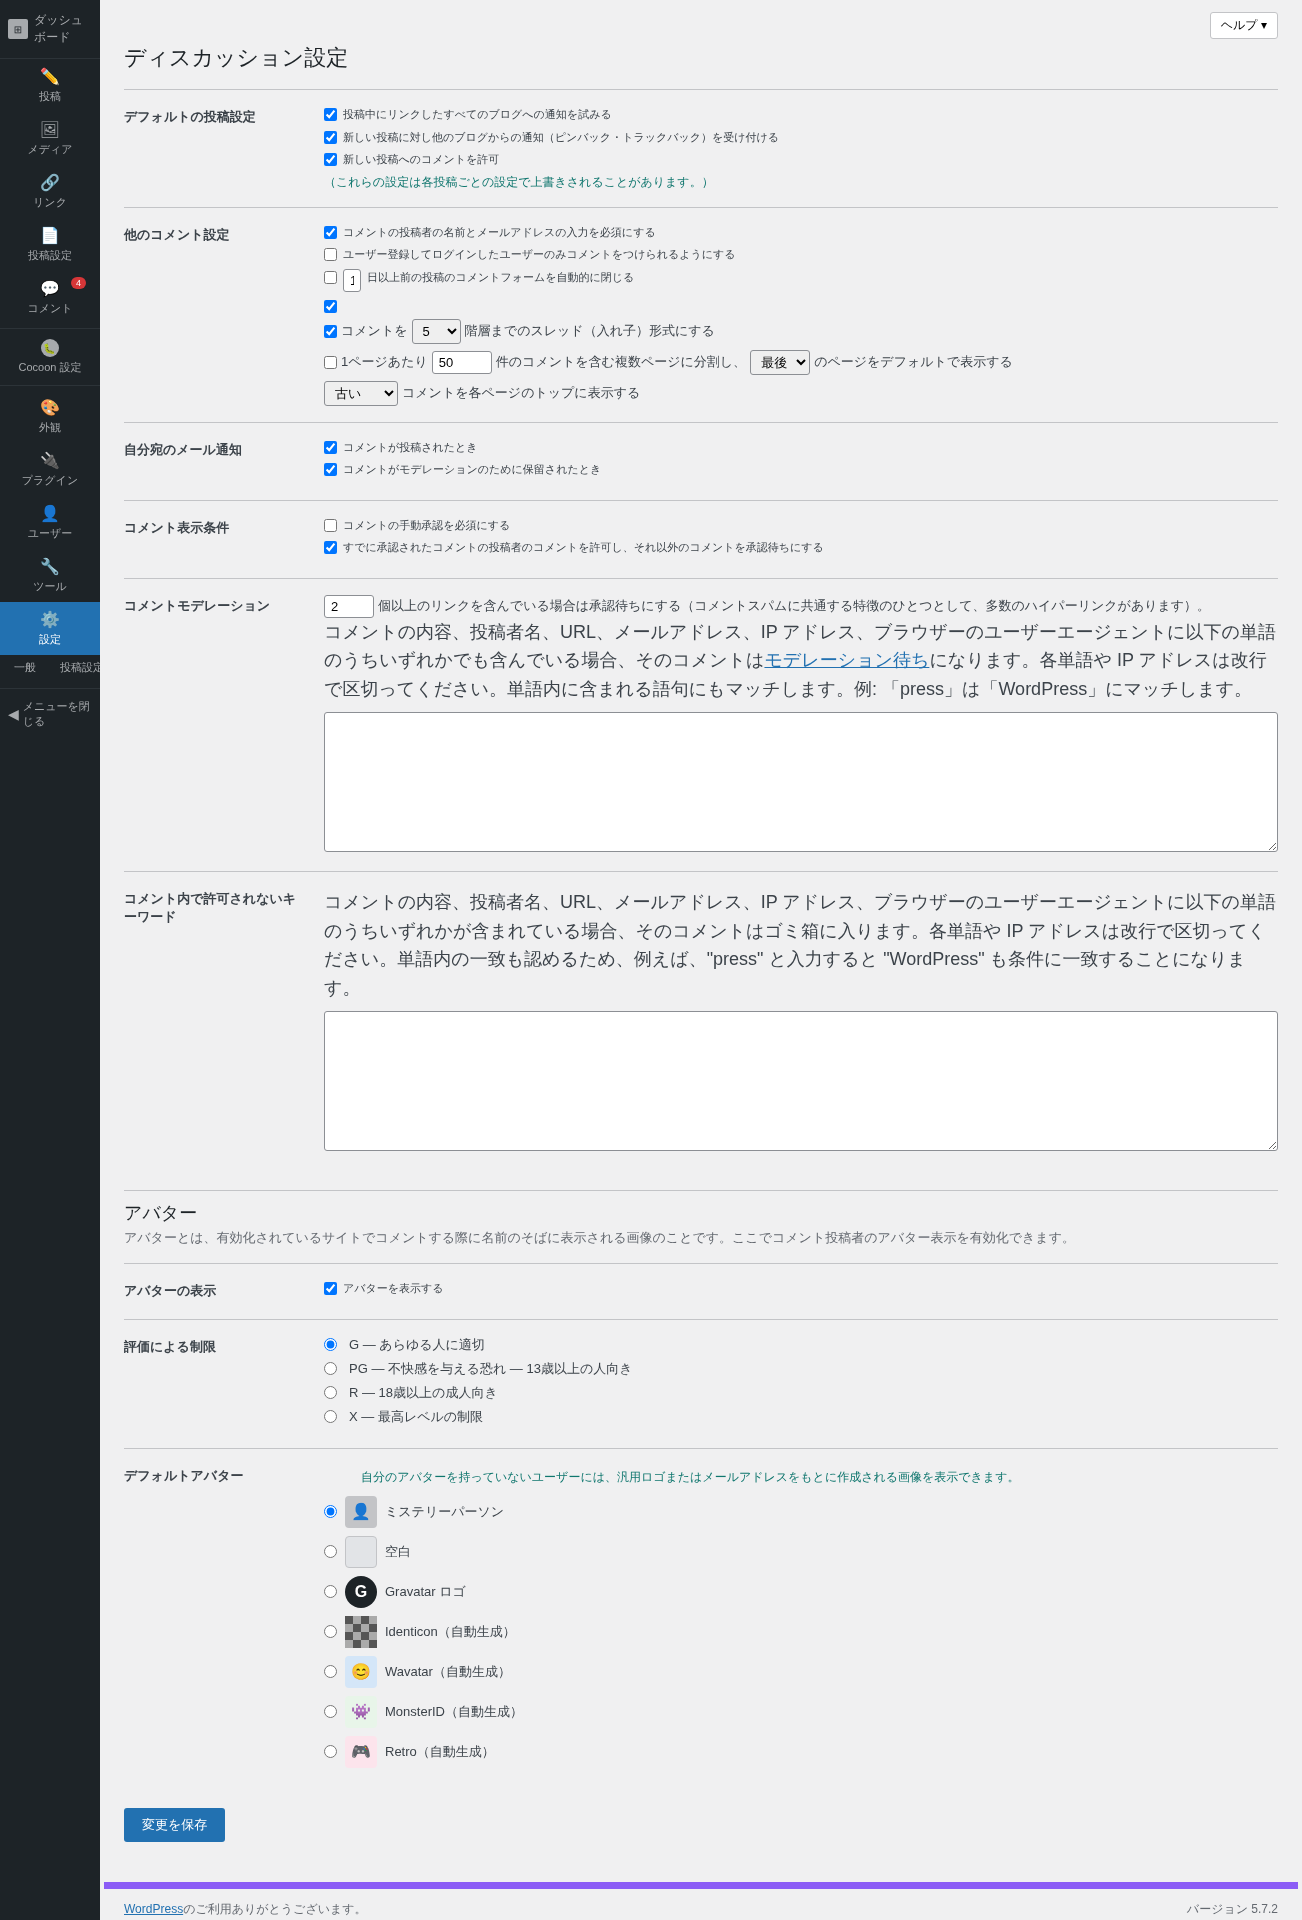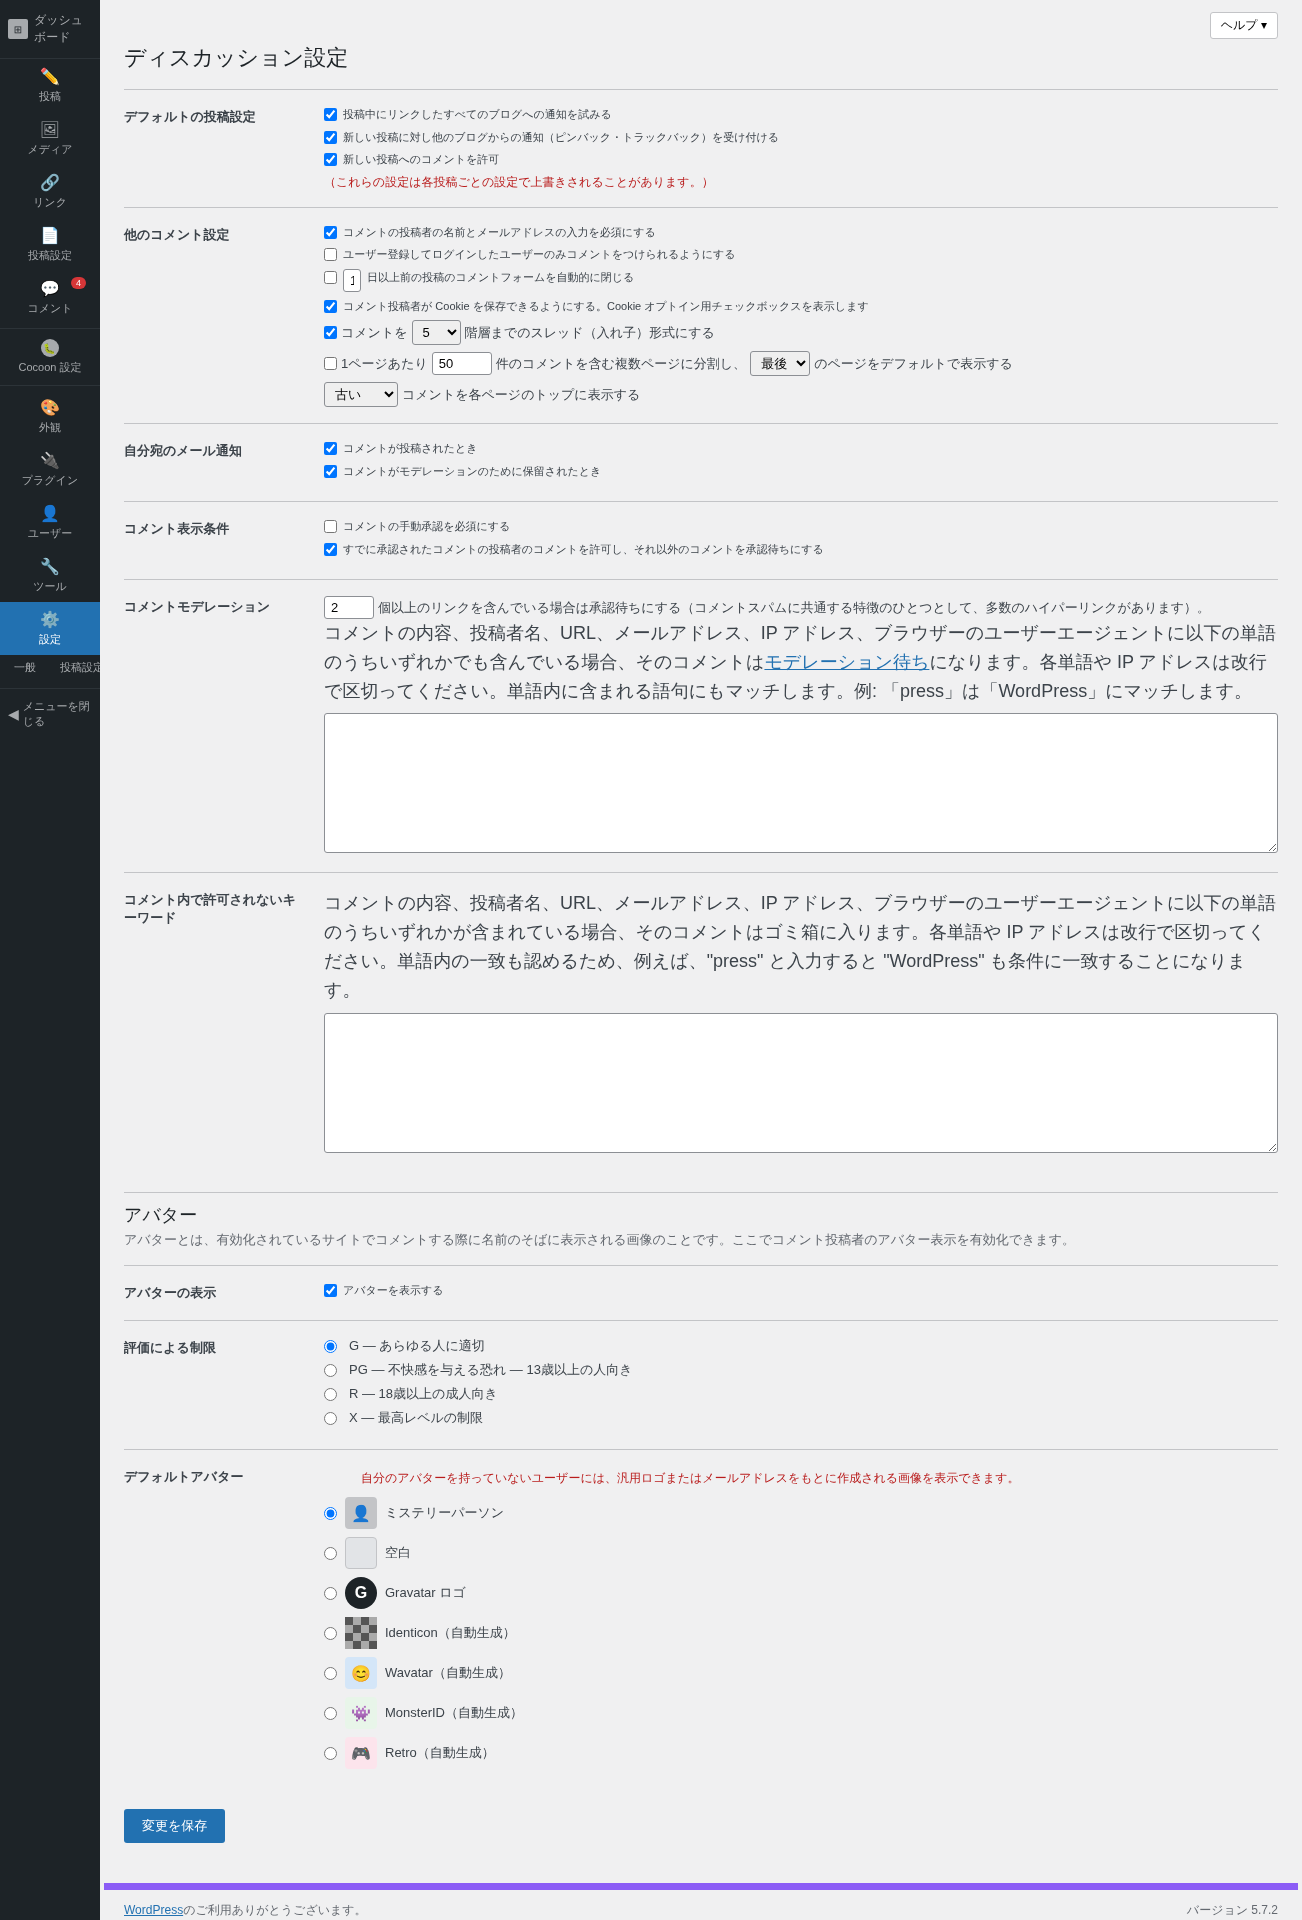--- a/index.html
+++ b/index.html
@@ -171,21 +171,21 @@
       margin-bottom: 6px;
     }
     .checkbox-row input[type="checkbox"] {
       margin-top: 2px;
       flex-shrink: 0;
     }
     .checkbox-label { font-size: 11px; line-height: 1.5; }
 
     .note-text {
       font-size: 12px;
-      color: #b91c1c;
+      color: #0f766e;
       margin-top: 4px;
     }
 
     .inline-input {
       border: 1px solid #8c8f94;
       border-radius: 3px;
       padding: 3px 6px;
       font-size: 13px;
       width: 60px;
     }
@@ -413,21 +413,20 @@
           <input type="checkbox" style="">
           <span class="checkbox-label">ユーザー登録してログインしたユーザーのみコメントをつけられるようにする</span>
         </div>
         <div class="checkbox-row">
           <input type="checkbox" style="">
           <input type="text" class="inline-input inline-input-sm" value="14" style="">
           <span class="checkbox-label">日以上前の投稿のコメントフォームを自動的に閉じる</span>
         </div>
         <div class="checkbox-row">
           <input type="checkbox" checked="" style="">
-          <span class="checkbox-label">コメント投稿者が Cookie を保存できるようにする。Cookie オプトイン用チェックボックスを表示します</span>
         </div>
         <div class="inline-row" style="margin-bottom:6px;">
           <input type="checkbox" checked="" style="">
           <span>コメントを</span>
           <select class="inline-select">
             <option>5</option><option>3</option><option>4</option><option>6</option><option>7</option><option>8</option><option>9</option><option>10</option>
           </select>
           <span>階層までのスレッド（入れ子）形式にする</span>
         </div>
         <div class="inline-row" style="margin-bottom:6px;">

